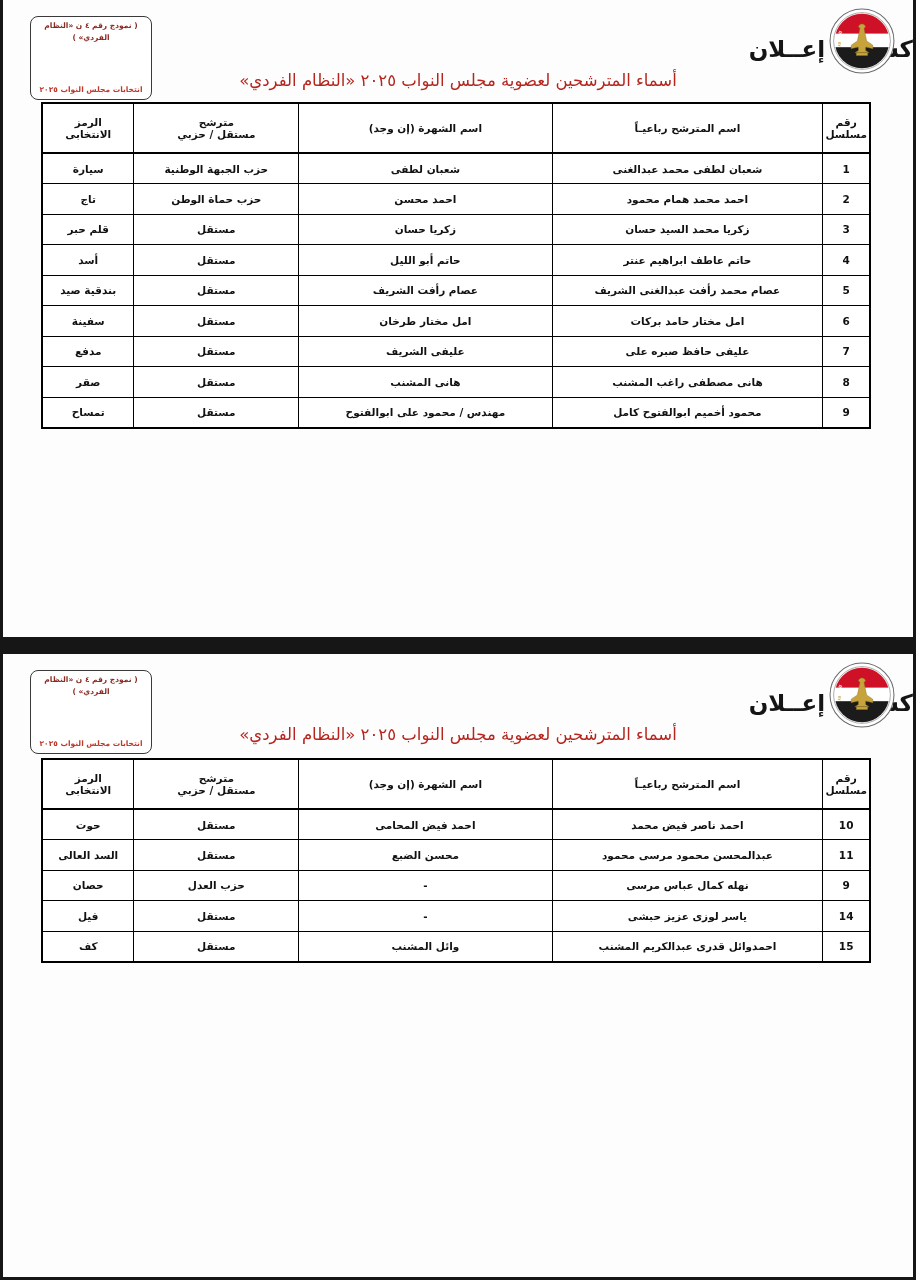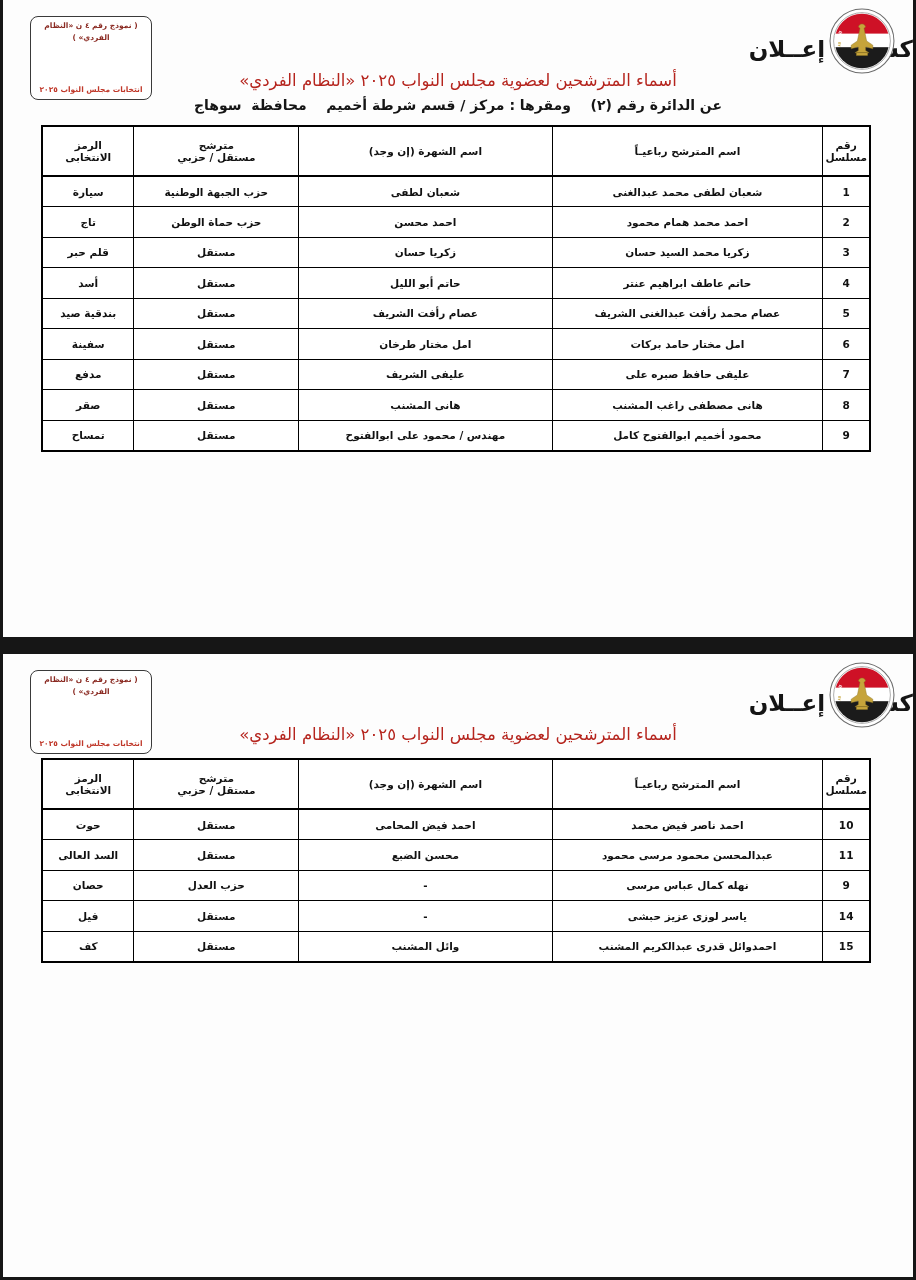--- a/index.html
+++ b/index.html
@@ -58,21 +58,20 @@
     <path id="arcBot" d="M 9 32 A 23 23 0 0 0 55 32" fill="none"></path>
     <text font-size="3.4" fill="#c6a43b" font-weight="bold">
       <textPath href="#arcBot" startOffset="8%">National Elections Authority</textPath>
     </text>
     <path fill="#c6a43b" stroke="#8a7122" stroke-width="0.4" d="M32 15.5 c2 0 3.4 1.4 3.4 3 l-1.5 1.1 2.6 12.4 6 4 v3.6 l-7 -2 v3.6 l3.4 2.3 h-13.8 l3.4 -2.3 v-3.6 l-7 2 v-3.6 l6 -4 2.6 -12.4 -1.5 -1.1 c0 -1.6 1.4 -3 3.4 -3 z"></path>
     <rect x="26.5" y="43.5" width="11" height="2.6" fill="#c6a43b" stroke="#8a7122" stroke-width="0.4"></rect>
   </svg>
 
   <div class="title">كشــف إعــلان</div>
   <div class="subtitle">أسماء المترشحين لعضوية مجلس النواب ٢٠٢٥ «النظام الفردي»</div>
-  <div class="district">عن الدائرة رقم (٢)    ومقرها : مركز / قسم شرطة أخميم    محافظة  سوهاج</div>
 
   <table>
     <colgroup>
       <col class="c-serial">
         <col class="c-name">
         <col class="c-fame">
         <col class="c-party">
         <col class="c-symbol">
     </colgroup>
     <thead>

